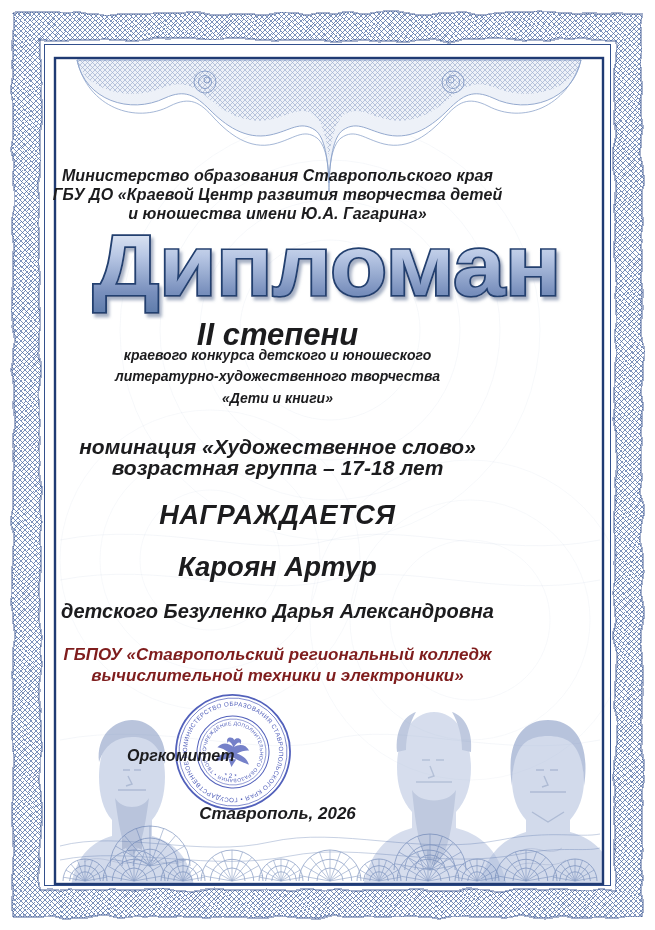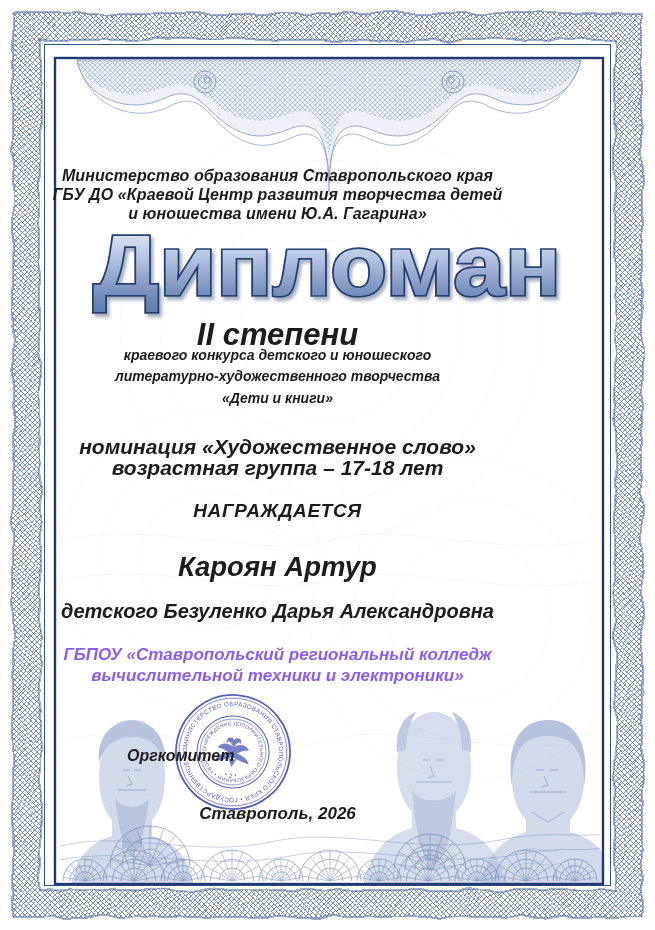--- a/index.html
+++ b/index.html
@@ -6,24 +6,24 @@
   body{width:655px;height:930px;background:#ffffff;position:relative;overflow:hidden;
        font-family:"Liberation Sans",sans-serif;}
   #art{position:absolute;left:0;top:0;z-index:1;}
   #titleArt{position:absolute;left:0;top:215px;z-index:2;}
   .line{position:absolute;left:0;width:555px;text-align:center;font-weight:bold;
         font-style:italic;color:#1c1c1e;z-index:3;white-space:nowrap;}
   .hdr{font-size:16px;letter-spacing:.1px;}
   .degree{font-size:31px;}
   .contest{font-size:14px;}
   .small{font-size:21px;}
-  .award{font-size:19px;letter-spacing:.6px;text-align:center;}
+  .award{font-size:27px;letter-spacing:.6px;text-align:center;}
   .recipient{font-size:27.5px;}
   .teacher{font-size:20px;}
-  .inst{font-size:17px;color:#8b5cf6;}
+  .inst{font-size:17px;color:#7f1d1d;}
   .sig{left:127px;width:auto;text-align:right;font-size:16px;}
   .place{font-size:17px;font-style:italic;}
 </style>
 </head>
 <body>
 
 <svg id="art" width="655" height="930" viewBox="0 0 655 930">
   <defs>
     <pattern id="xh" patternUnits="userSpaceOnUse" width="5" height="5">
       <path d="M0,0 L5,5 M5,0 L0,5" stroke="#44639f" stroke-width="0.7" fill="none"></path>

